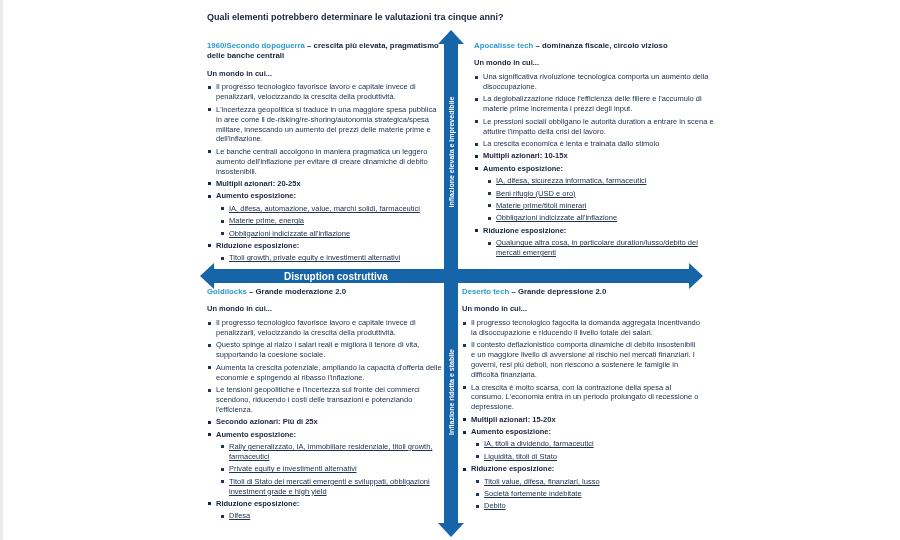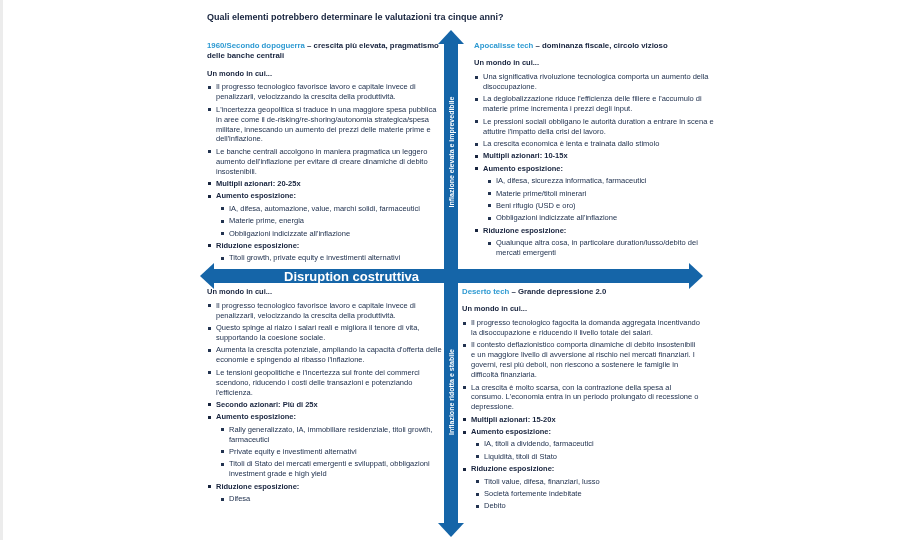--- a/index.html
+++ b/index.html
@@ -9,21 +9,21 @@
   .title{position:absolute;left:207px;top:12px;font-size:9px;font-weight:bold;color:#18243e;}
 
   
   .h-axis{position:absolute;left:200px;top:263px;width:503px;height:26px;}
   .h-axis .bar{position:absolute;left:12px;right:12px;top:6px;height:14px;background:#1565a8;}
   .h-axis .head-l{position:absolute;left:0;top:0;width:0;height:0;
     border-top:13px solid transparent;border-bottom:13px solid transparent;border-right:14px solid #1565a8;}
   .h-axis .head-r{position:absolute;right:0;top:0;width:0;height:0;
     border-top:13px solid transparent;border-bottom:13px solid transparent;border-left:14px solid #1565a8;}
   .h-label{position:absolute;left:284px;top:270px;height:14px;line-height:14px;z-index:3;
-    color:#fff;font-weight:bold;font-size:13px;white-space:nowrap;}
+    color:#fff;font-weight:bold;font-size:10px;white-space:nowrap;}
 
   .v-axis{position:absolute;left:438px;top:30px;width:26px;height:507px;}
   .v-axis .bar{position:absolute;top:12px;bottom:12px;left:6px;width:14px;background:#1565a8;}
   .v-axis .head-t{position:absolute;top:0;left:0;width:0;height:0;
     border-left:13px solid transparent;border-right:13px solid transparent;border-bottom:14px solid #1565a8;}
   .v-axis .head-b{position:absolute;bottom:0;left:0;width:0;height:0;
     border-left:13px solid transparent;border-right:13px solid transparent;border-top:14px solid #1565a8;}
   .v-label{position:absolute;z-index:3;color:#fff;font-weight:bold;font-size:7px;white-space:nowrap;
     transform:translate(-50%,-50%) rotate(-90deg);}
   .v-label.top{left:451px;top:152px;}
@@ -33,21 +33,21 @@
   .quad{position:absolute;font-size:7.5px;line-height:1.32;}
   .q-tl{left:207px;top:41px;width:233px;}
   .q-tr{left:462px;top:41px;width:241px;margin-left:12px;}
   .q-bl{left:207px;top:287px;width:238px;}
   .q-br{left:462px;top:287px;width:238px;}
   .q-title{font-weight:bold;font-size:7.8px;margin-bottom:7px;color:#18243e;}
   .q-accent{color:#2e9ad2;}
   .q-intro{font-weight:bold;margin-bottom:4px;color:#18243e;}
   .bullet{display:flex;margin-bottom:2.5px;}
   .bullet .marker{flex:none;width:3px;height:3px;background:currentColor;margin:3.5px 5px 0 1px;}
-  .bullet.l2{margin-left:13px;}
+  .bullet.l2{margin-left:13px;text-decoration:underline;}
   .bullet.bold{font-weight:bold;color:#18243e;}
 </style>
 </head>
 <body>
 
 <div class="canvas">
   <div class="left-edge"></div>
 
   <div class="title">Quali elementi potrebbero determinare le valutazioni tra cinque anni?</div>
 
@@ -140,42 +140,43 @@
         <div class="bullet l1 bold">
           <span class="marker"></span>
           <span>Aumento esposizione:</span>
         </div>
         <div class="bullet l2">
           <span class="marker"></span>
           <span>IA, difesa, sicurezza informatica, farmaceutici</span>
         </div>
         <div class="bullet l2">
           <span class="marker"></span>
+          <span>Beni rifugio (USD e oro)</span>
+        </div>
+        <div class="bullet l2">
+          <span class="marker"></span>
           <span>Materie prime/titoli minerari</span>
         </div>
         <div class="bullet l2">
           <span class="marker"></span>
-          <span>Beni rifugio (USD e oro)</span>
-        </div>
-        <div class="bullet l2">
-          <span class="marker"></span>
           <span>Obbligazioni indicizzate all'inflazione</span>
         </div>
         <div class="bullet l1 bold">
           <span class="marker"></span>
           <span>Riduzione esposizione:</span>
         </div>
         <div class="bullet l2">
           <span class="marker"></span>
           <span>Qualunque altra cosa, in particolare duration/lusso/debito dei mercati emergenti</span>
         </div>
       </div>
   </div>
 
   <div class="quad q-bl">
+    <div class="q-title"><span class="q-accent">Goldilocks</span><span> – Grande moderazione 2.0</span></div>
     <div class="q-intro">Un mondo in cui...</div>
     <div>
         <div class="bullet l1">
           <span class="marker"></span>
           <span>Il progresso tecnologico favorisce lavoro e capitale invece di penalizzarli, velocizzando la crescita della produttività.</span>
         </div>
         <div class="bullet l1">
           <span class="marker"></span>
           <span>Questo spinge al rialzo i salari reali e migliora il tenore di vita, supportando la coesione sociale.</span>
         </div>

